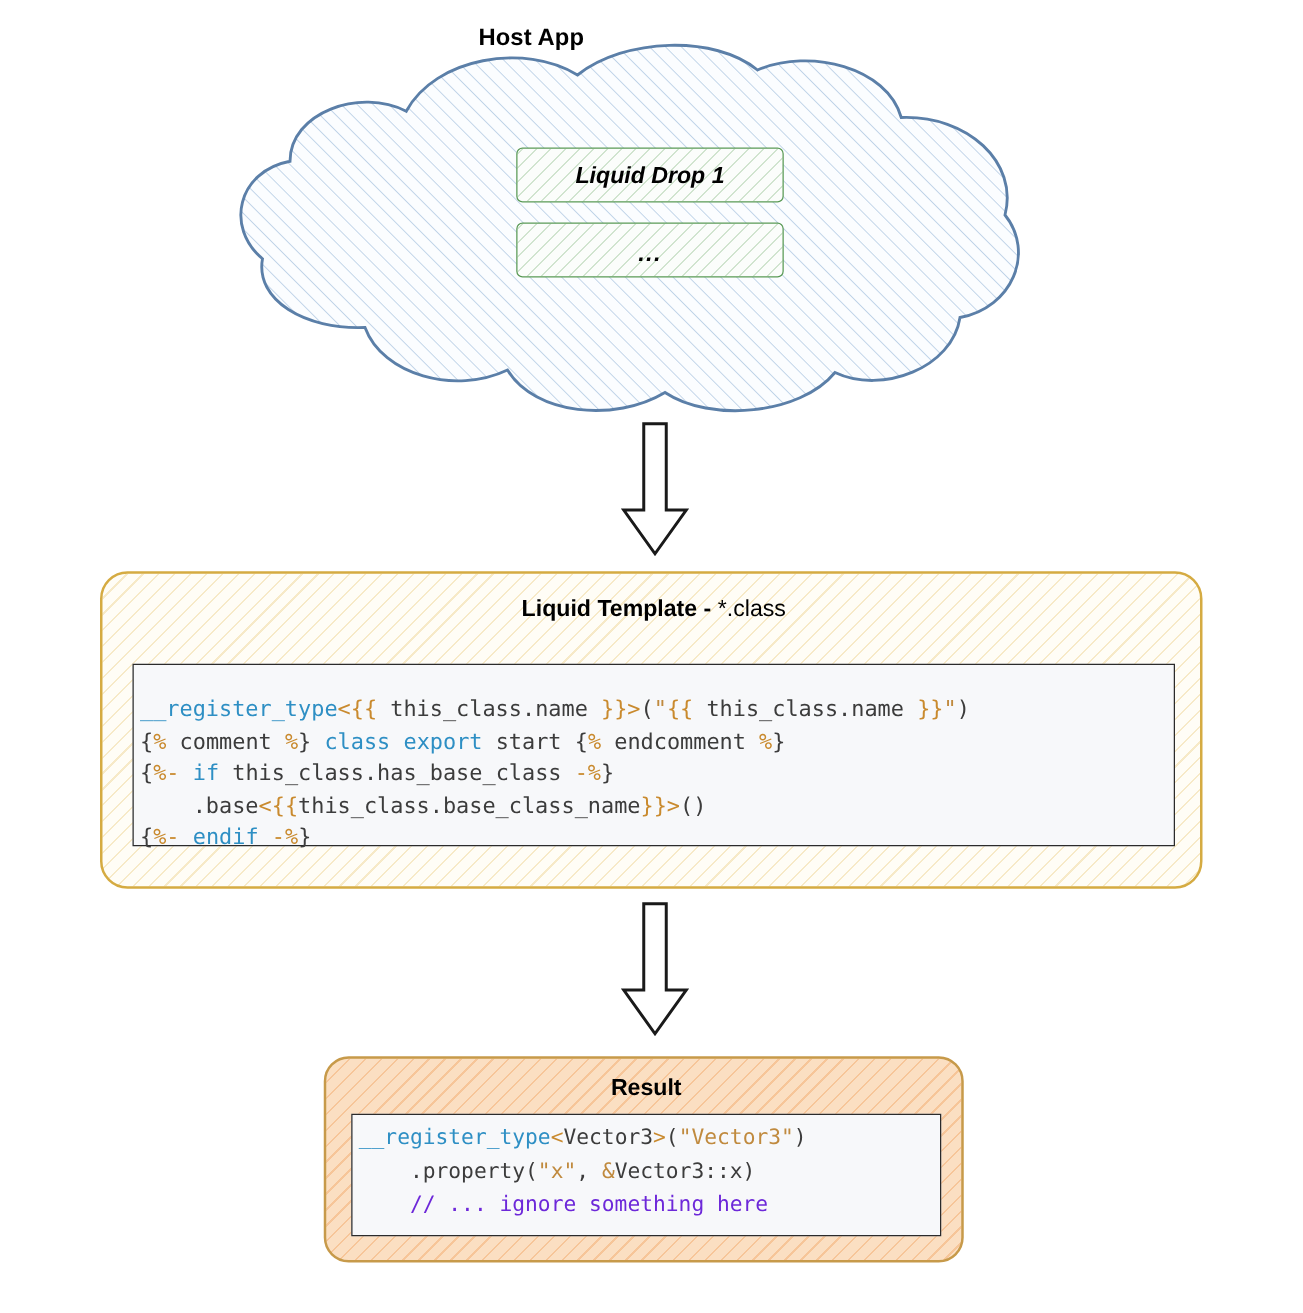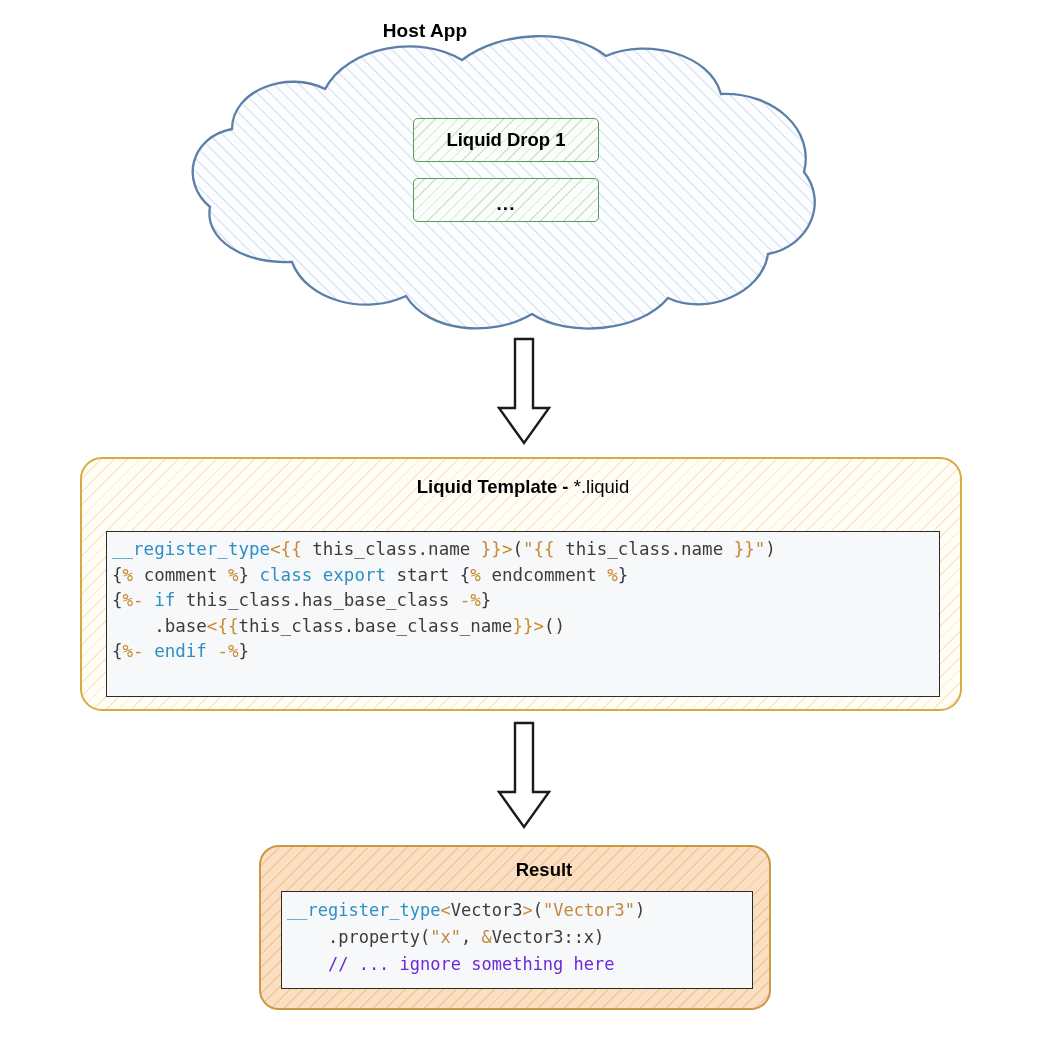--- a/index.html
+++ b/index.html
@@ -38,38 +38,39 @@
     text-align: center;
     font-size: 19px;
     font-weight: bold;
     color: #000000;
     letter-spacing: 0.1px;
   }
 
   .drop-box {
     position: absolute;
     left: 413px;
-    width: 186px;
+    width: 214px;
     height: 44px;
     box-sizing: border-box;
     border: 1.6px solid #5a9a56;
     border-radius: 5px;
     background-color: #fbfdfb;
     background-image: repeating-linear-gradient(
         -45deg,
         rgba(110,170,105,0.30) 0px,
         rgba(110,170,105,0.30) 1.1px,
         rgba(255,255,255,0) 1.1px,
         rgba(255,255,255,0) 8px);
     display: flex;
     align-items: center;
     justify-content: center;
     font-size: 18.5px;
     font-weight: bold;
     color: #000000;
+    font-style: italic;
   }
   #drop-1 { top: 118px; }
   #drop-mid { top: 178px; }
   #drop-n  { top: 238px; }
   #drop-mid .drop-label {
     font-size: 19px;
     letter-spacing: 1px;
     position: relative;
     top: 4px;
   }
@@ -112,25 +113,25 @@
     font-weight: bold;
     color: #000000;
   }
   #template-title .thin { font-weight: normal; }
 
   #template-code {
     position: absolute;
     left: 24px;
     top: 72px;
     width: 834px;
-    height: 166px;
+    height: 146px;
     box-sizing: border-box;
     border: 1.7px solid #2b2b2b;
     background: #f7f8fa;
-    padding: 5px 0 6px 5px;
+    padding: 24px 0 6px 5px;
   }
 
   
   #result-panel {
     position: absolute;
     left: 259px;
     top: 845px;
     width: 512px;
     height: 165px;
     box-sizing: border-box;
@@ -146,21 +147,20 @@
   }
   #result-title {
     position: absolute;
     left: 0;
     top: 12px;
     width: 512px;
     text-align: center;
     font-size: 18.5px;
     font-weight: bold;
     color: #000000;
-    margin-left: 27px;
   }
   #result-code {
     position: absolute;
     left: 20px;
     top: 44px;
     width: 472px;
     height: 98px;
     box-sizing: border-box;
     border: 1.7px solid #2b2b2b;
     background: #f7f8fa;
@@ -231,21 +231,21 @@
   <div class="drop-box" id="drop-mid">
     <span class="drop-label">...</span>
   </div>
 </div>
 
 <svg class="block-arrow" id="arrow-1" viewBox="0 0 58 110">
   <polygon points="20,3 38,3 38,72 54,72 29,107 4,72 20,72" fill="#ffffff" stroke="#1a1a1a" stroke-width="2.4" stroke-linejoin="miter"></polygon>
 </svg>
 
 <div id="template-panel">
-  <div id="template-title"><span>Liquid Template - </span><span class="thin">*.liquid</span></div>
+  <div id="template-title"><span>Liquid Template - </span><span class="thin">*.class</span></div>
   <div id="template-code">
     <div class="code-block"><span class="code-line"><span class="t-kw">__register_type</span><span class="t-punct">&lt;</span><span class="t-tag">{{</span><span class="t-plain"> this_class.name </span><span class="t-tag">}}</span><span class="t-punct">&gt;</span><span class="t-plain">(</span><span class="t-str">"</span><span class="t-tag">{{</span><span class="t-plain"> this_class.name </span><span class="t-tag">}}</span><span class="t-str">"</span><span class="t-plain">)</span></span><span class="code-line"><span class="t-plain">{</span><span class="t-tag">%</span><span class="t-plain"> comment </span><span class="t-tag">%</span><span class="t-plain">} </span><span class="t-kw">class</span><span class="t-plain"> </span><span class="t-kw">export</span><span class="t-plain"> start </span><span class="t-plain">{</span><span class="t-tag">%</span><span class="t-plain"> endcomment </span><span class="t-tag">%</span><span class="t-plain">}</span></span><span class="code-line"><span class="t-plain">{</span><span class="t-tag">%</span><span class="t-tag">- </span><span class="t-kw">if</span><span class="t-plain"> this_class.has_base_class </span><span class="t-tag">-</span><span class="t-tag">%</span><span class="t-plain">}</span></span><span class="code-line"><span class="t-plain">    .base</span><span class="t-punct">&lt;</span><span class="t-tag">{{</span><span class="t-plain">this_class.base_class_name</span><span class="t-tag">}}</span><span class="t-punct">&gt;</span><span class="t-plain">()</span></span><span class="code-line"><span class="t-plain">{</span><span class="t-tag">%</span><span class="t-tag">- </span><span class="t-kw">endif</span><span class="t-plain"> </span><span class="t-tag">-</span><span class="t-tag">%</span><span class="t-plain">}</span></span></div>
   </div>
 </div>
 
 <svg class="block-arrow" id="arrow-2" viewBox="0 0 58 110">
   <polygon points="20,3 38,3 38,72 54,72 29,107 4,72 20,72" fill="#ffffff" stroke="#1a1a1a" stroke-width="2.4" stroke-linejoin="miter"></polygon>
 </svg>
 
 <div id="result-panel">

